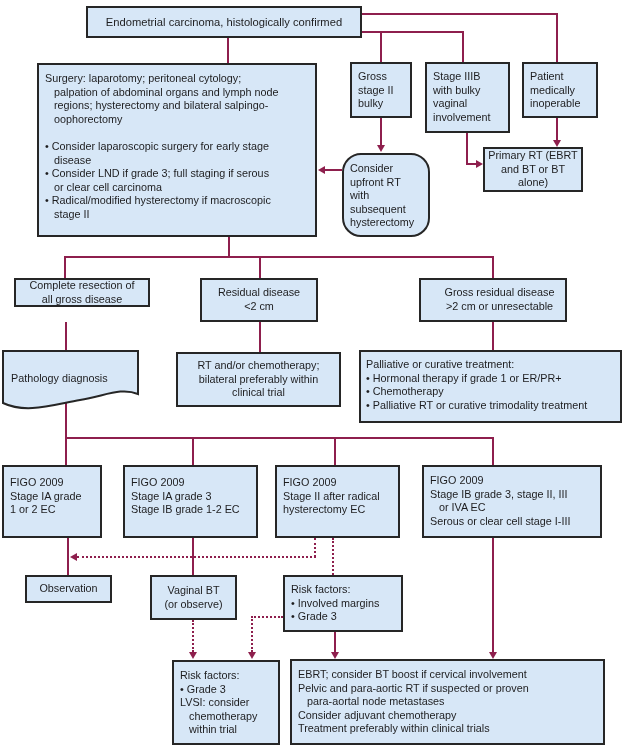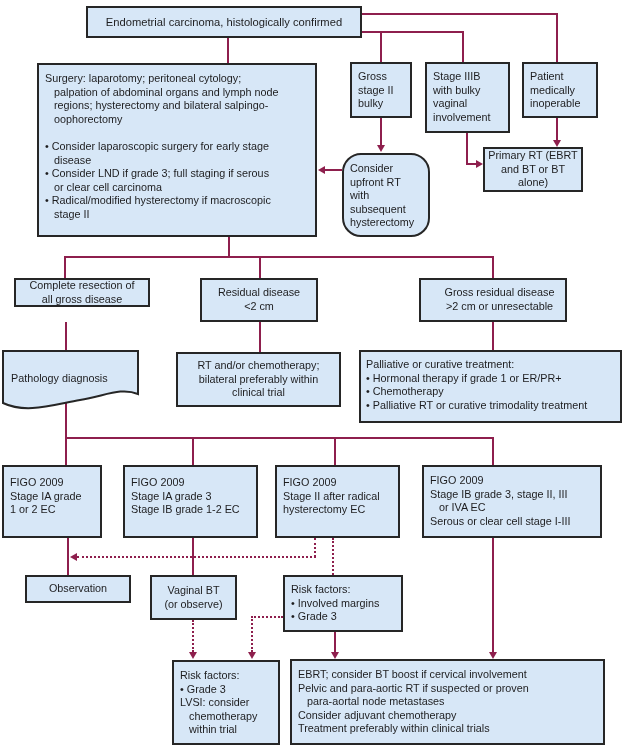--- a/index.html
+++ b/index.html
@@ -103,21 +103,21 @@
 
   <div class="box" style="left:275px;top:465px;width:125px;height:73px;padding-top:9px;">FIGO 2009
 Stage II after radical
 hysterectomy EC</div>
 
   <div class="box" style="left:422px;top:465px;width:180px;height:73px;padding-top:7px;">FIGO 2009
 Stage IB grade 3, stage II, III
    or IVA EC
 Serous or clear cell stage I-III</div>
 
-  <div class="box center" style="left:25px;top:575px;width:106px;height:28px;">Observation</div>
+  <div class="box center" style="left:25px;top:575px;width:87px;height:28px;">Observation</div>
 
   <div class="box center" style="left:150px;top:575px;width:87px;height:45px;">Vaginal BT
 (or observe)</div>
 
   <div class="box" style="left:283px;top:575px;width:120px;height:57px;padding-top:6px;">Risk factors:
 • Involved margins
 • Grade 3</div>
 
   <div class="box" style="left:172px;top:660px;width:108px;height:85px;padding-top:7px;">Risk factors:
 • Grade 3

